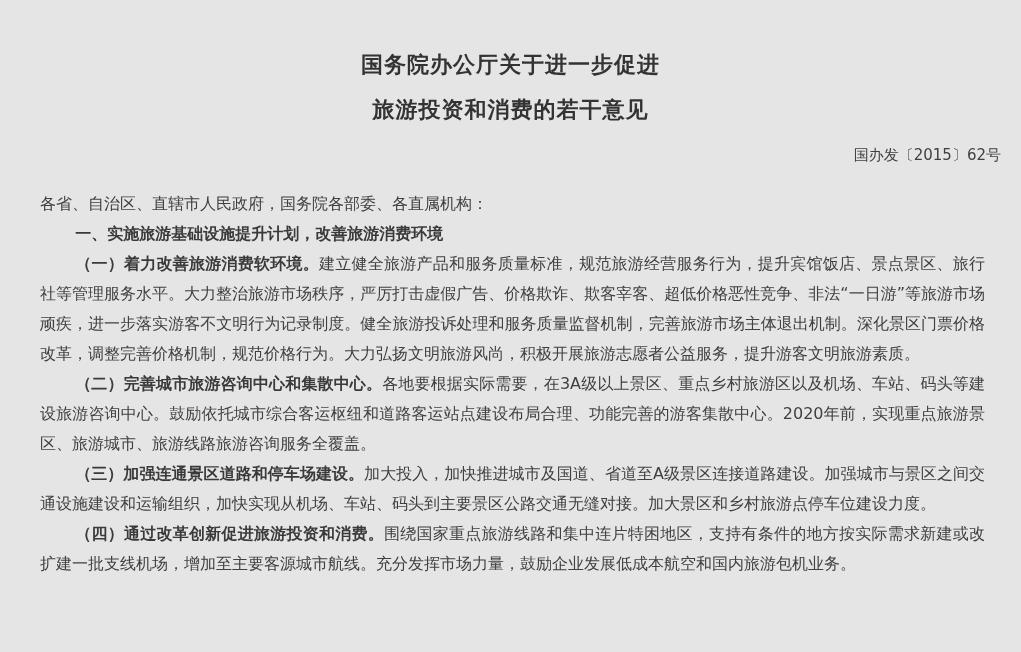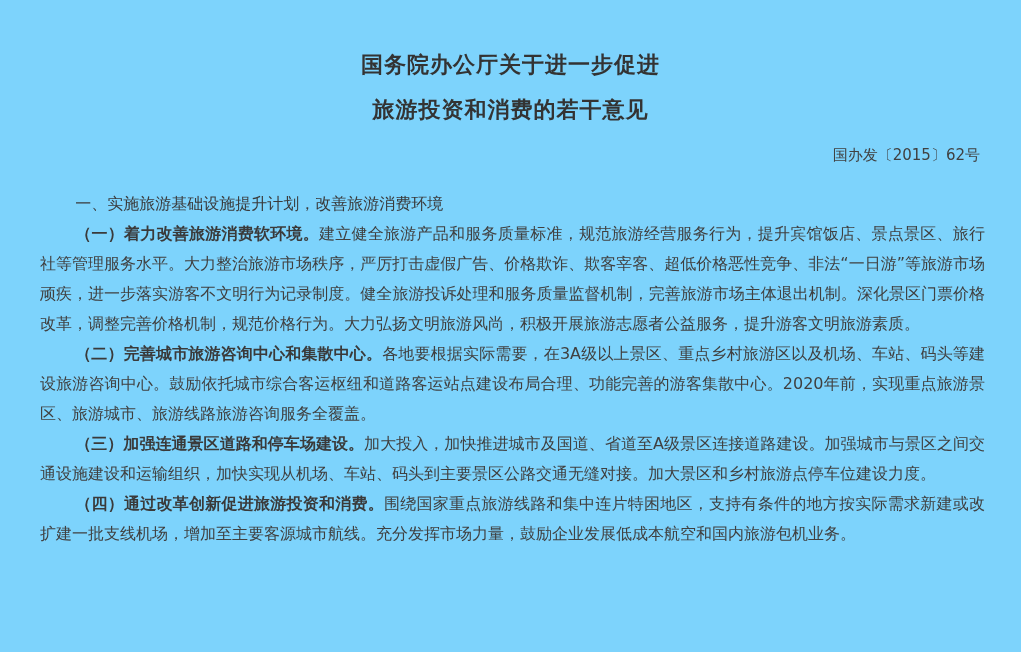--- a/index.html
+++ b/index.html
@@ -4,57 +4,57 @@
 <style>
   html, body {
     margin: 0;
     padding: 0;
     background: #ffffff;
   }
   .page {
     position: relative;
     width: 1021px;
     height: 652px;
-    background: #7dd3fc;
+    background: #e5e5e5;
     overflow: hidden;
     font-family: "DejaVu Sans", sans-serif;
   }
   .doc-title {
     margin-top: 42px;
     text-align: center;
     font-size: 22px;
     font-weight: bold;
     color: #333333;
     line-height: 45px;
     letter-spacing: 1px;
   }
   .doc-number {
     margin-top: 14px;
-    padding-right: 41px;
+    padding-right: 20px;
     text-align: right;
     font-size: 15px;
     color: #404040;
   }
   .doc-body {
     margin: 24px 36px 0 40px;
     font-size: 16px;
     line-height: 30px;
     color: #404040;
     text-align: justify;
   }
   .doc-body p {
     margin: 0;
     padding: 0;
     text-indent: 2.2em;
   }
   .doc-body p.salutation {
     text-indent: 0;
   }
   .section-heading {
-    font-weight: normal;
+    font-weight: bold;
     color: #3a3a3a;
   }
   .item-lead {
     font-weight: bold;
     color: #3a3a3a;
     margin-top: 28px;
   }
 </style>
 </head>
 <body>
@@ -63,20 +63,21 @@
 
   <div class="doc-title">
     <div>国务院办公厅关于进一步促进</div>
     <div>旅游投资和消费的若干意见</div>
   </div>
 
   <div class="doc-number">国办发〔2015〕62号</div>
 
   <div class="doc-body">
 
+    <p class="salutation">各省、自治区、直辖市人民政府，国务院各部委、各直属机构：</p>
 
 
     <p class="section-heading">一、实施旅游基础设施提升计划，改善旅游消费环境</p>
 
     <p><span class="item-lead">（一）着力改善旅游消费软环境。</span><span>建立健全旅游产品和服务质量标准，规范旅游经营服务行为，提升宾馆饭店、景点景区、旅行社等管理服务水平。大力整治旅游市场秩序，严厉打击虚假广告、价格欺诈、欺客宰客、超低价格恶性竞争、非法“一日游”等旅游市场顽疾，进一步落实游客不文明行为记录制度。健全旅游投诉处理和服务质量监督机制，完善旅游市场主体退出机制。深化景区门票价格改革，调整完善价格机制，规范价格行为。大力弘扬文明旅游风尚，积极开展旅游志愿者公益服务，提升游客文明旅游素质。</span></p>
 
     <p><span class="item-lead">（二）完善城市旅游咨询中心和集散中心。</span><span>各地要根据实际需要，在3A级以上景区、重点乡村旅游区以及机场、车站、码头等建设旅游咨询中心。鼓励依托城市综合客运枢纽和道路客运站点建设布局合理、功能完善的游客集散中心。2020年前，实现重点旅游景区、旅游城市、旅游线路旅游咨询服务全覆盖。</span></p>
 
     <p><span class="item-lead">（三）加强连通景区道路和停车场建设。</span><span>加大投入，加快推进城市及国道、省道至A级景区连接道路建设。加强城市与景区之间交通设施建设和运输组织，加快实现从机场、车站、码头到主要景区公路交通无缝对接。加大景区和乡村旅游点停车位建设力度。</span></p>
 

